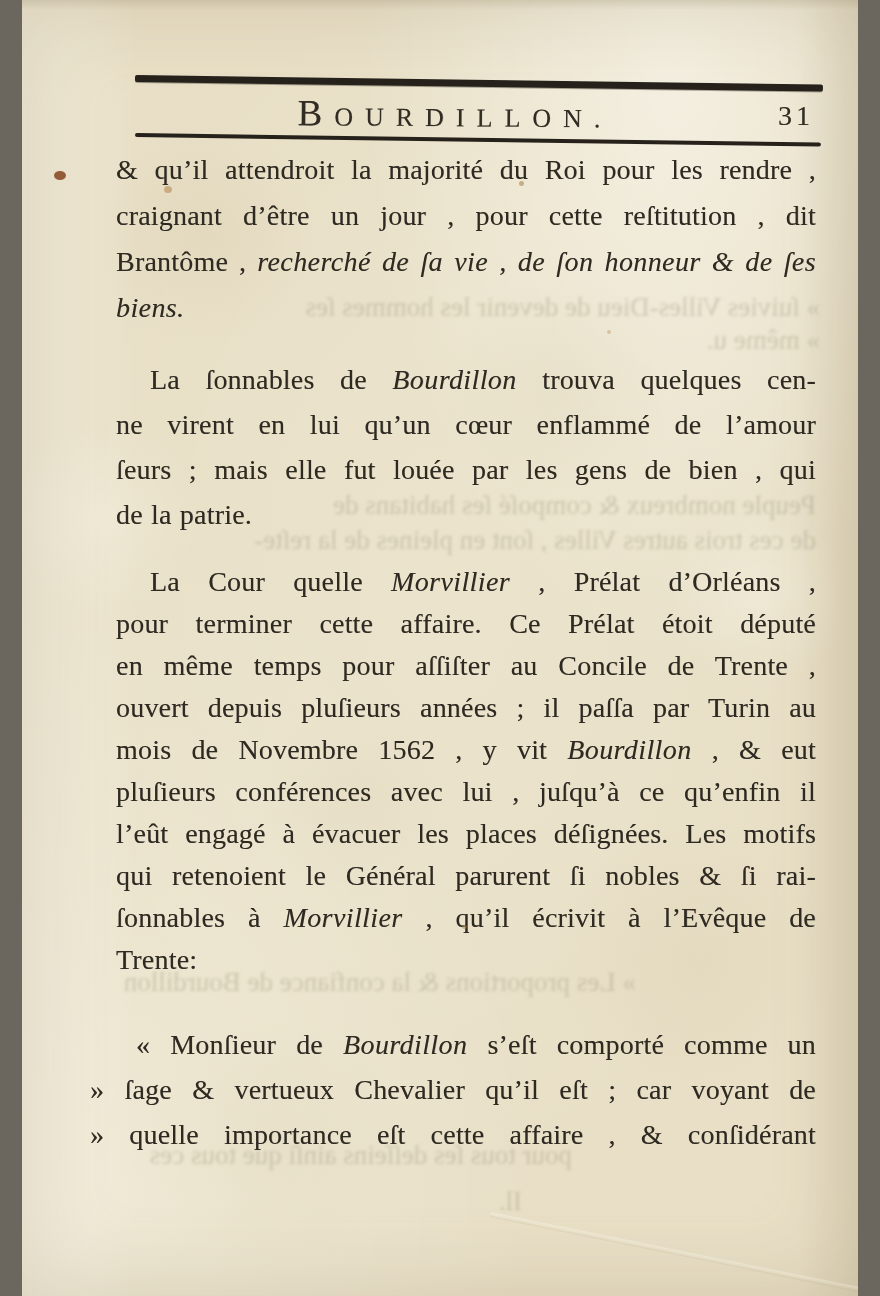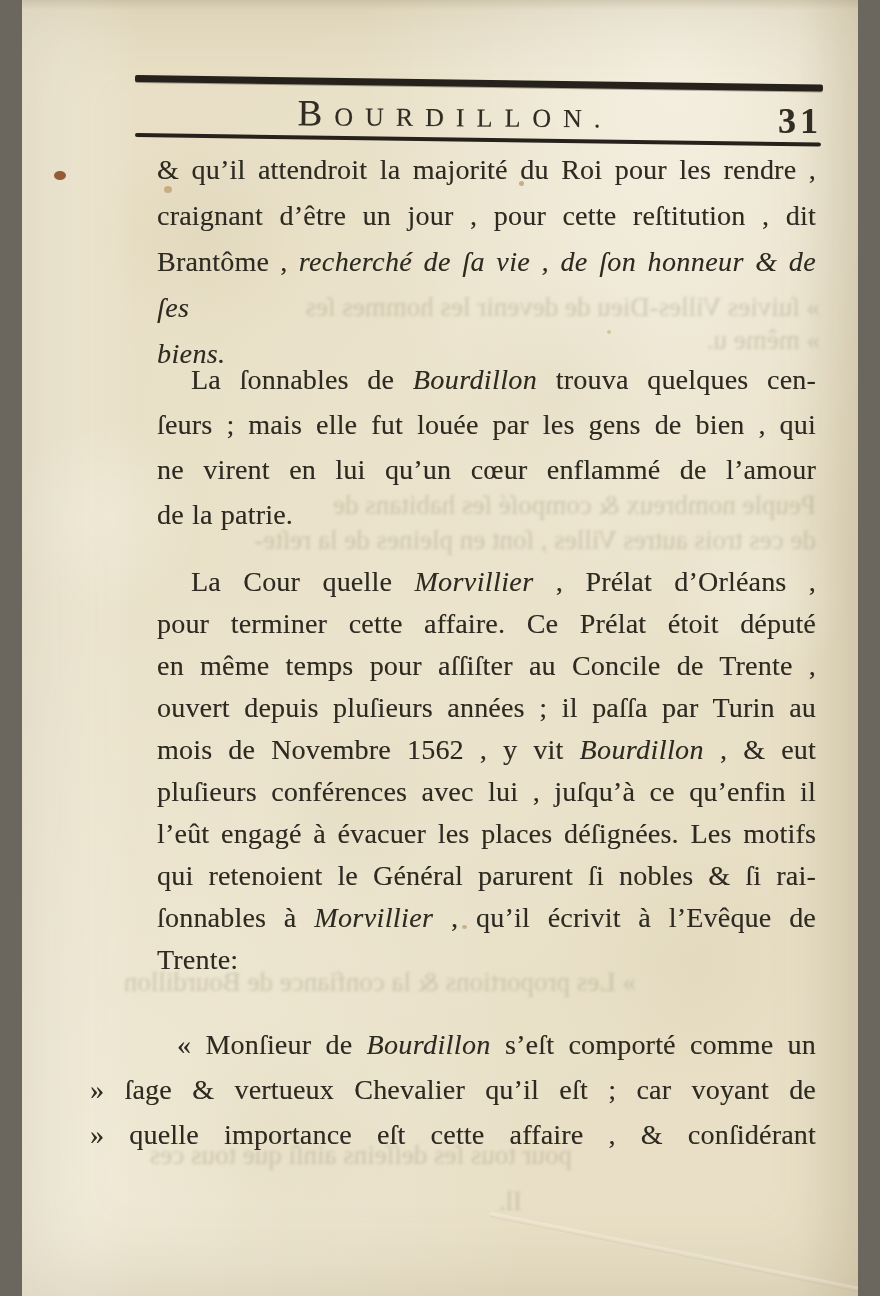--- a/index.html
+++ b/index.html
@@ -40,23 +40,22 @@
     transform:rotate(0.4deg);transform-origin:left center;
     text-align:center;color:#322d24;
   }
   .head-title{
     display:block;font-size:26px;letter-spacing:12px;line-height:40px;
     text-shadow:0.3px 0.3px 0 rgba(50,45,36,.4);
   }
   .head-title::first-letter{font-size:37px;letter-spacing:12px;}
   .page-num{
     position:absolute;left:756px;top:100px;width:60px;
-    font-size:36px;letter-spacing:4px;color:#322d24;
+    font-size:28px;letter-spacing:4px;color:#322d24;
     text-shadow:0.3px 0.3px 0 rgba(50,45,36,.4);
-    font-weight:bold;
   }
   
   .st{
     position:absolute;height:34px;overflow:hidden;
     font-size:27px;line-height:32px;white-space:nowrap;
     color:#9b9579;opacity:.38;filter:blur(1.7px);
     transform:scaleX(-1);
     font-family:"Liberation Serif","DejaVu Serif",serif;
     pointer-events:none;
   }
@@ -65,21 +64,21 @@
     position:absolute;left:94px;top:0;width:700px;height:1296px;
     font-size:28px;color:#2e2a22;
     letter-spacing:0.2px;word-spacing:1px;
     text-shadow:0.3px 0.3px 0 rgba(44,39,31,.35);
   }
   .para{position:absolute;left:0;width:700px;}
   .p1{top:147px;line-height:46px;}
   .p2{top:357px;line-height:45px;}
   .p3{top:561px;line-height:42px;}
   .p4{top:1022px;line-height:45px;}
-  .line{text-align:justify;text-align-last:justify;margin-left:41px;}
+  .line{text-align:justify;text-align-last:justify;}
   .line.last{text-align-last:left;}
   .p2 .line:first-child,.p3 .line:first-child{text-indent:34px;}
   .p4 .line:first-child{text-indent:20px;}
   .line.hang{margin-left:-26px;width:726px;}
   .it{font-style:italic;letter-spacing:0.4px;}
   
   .spot{position:absolute;border-radius:50%;filter:blur(0.6px);}
   
   .crease{
     position:absolute;left:468px;top:1212px;width:440px;height:5px;
@@ -116,22 +115,22 @@
 
   <div class="text-column">
       <div class="para p1">
         <div class="line"><span>&amp; qu’il attendroit la majorité du Roi pour les rendre ,</span></div>
         <div class="line"><span>craignant d’être un jour , pour cette reſtitution , dit</span></div>
         <div class="line"><span>Brantôme , </span><span class="it">recherché de ſa vie , de ſon honneur &amp; de ſes</span></div>
         <div class="line last"><span class="it">biens.</span></div>
       </div>
       <div class="para p2">
         <div class="line"><span>La ſonnables de </span><span class="it">Bourdillon</span><span> trouva quelques cen-</span></div>
+        <div class="line"><span>ne virent en lui qu’un cœur enflammé de l’amour</span></div>
         <div class="line"><span>ſeurs ; mais elle fut louée par les gens de bien , qui</span></div>
-        <div class="line"><span>ne virent en lui qu’un cœur enflammé de l’amour</span></div>
         <div class="line last"><span>de la patrie.</span></div>
       </div>
       <div class="para p3">
         <div class="line"><span>La Cour quelle </span><span class="it">Morvillier</span><span> , Prélat d’Orléans ,</span></div>
         <div class="line"><span>pour terminer cette affaire. Ce Prélat étoit député</span></div>
         <div class="line"><span>en même temps pour aſſiſter au Concile de Trente ,</span></div>
         <div class="line"><span>ouvert depuis pluſieurs années ; il paſſa par Turin au</span></div>
         <div class="line"><span>mois de Novembre 1562 , y vit </span><span class="it">Bourdillon</span><span> , &amp; eut</span></div>
         <div class="line"><span>pluſieurs conférences avec lui , juſqu’à ce qu’enfin il</span></div>
         <div class="line"><span>l’eût engagé à évacuer les places déſignées. Les motifs</span></div>

